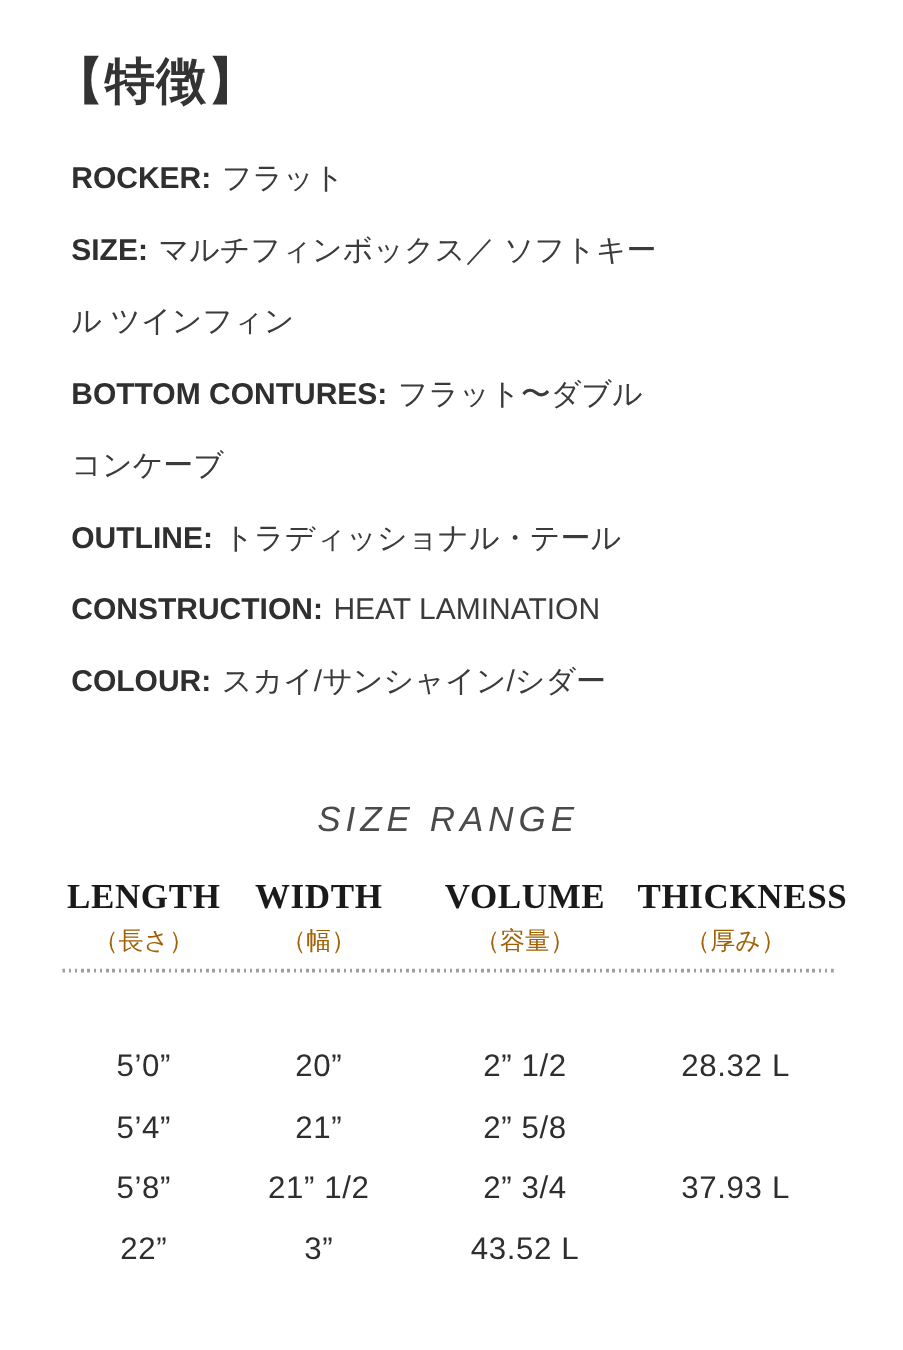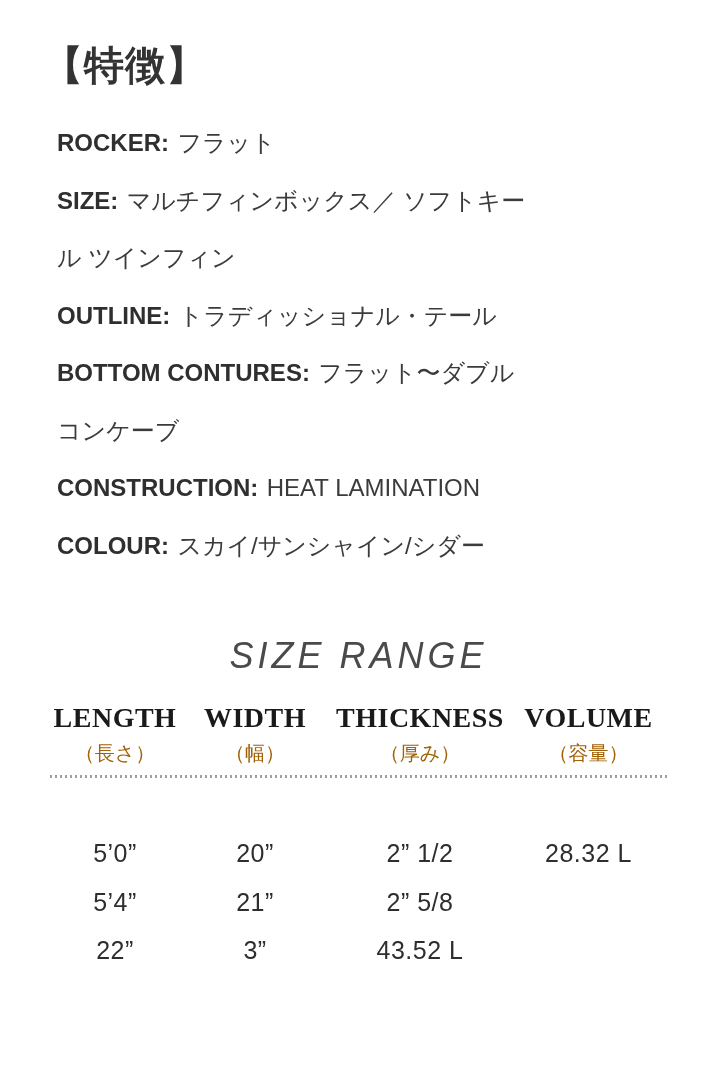--- a/index.html
+++ b/index.html
@@ -41,21 +41,21 @@
     font-weight: 400;
     color: #3b3b3b;
     white-space: pre-line;
   }
 
   
   .size-heading {
     margin: 60px 0 0 50px;
     width: 617px;
     text-align: center;
-    font-size: 36px;
+    font-size: 28px;
     line-height: 44px;
     font-style: italic;
     font-weight: 300;
     letter-spacing: 4px;
     color: #4a4a4a;
   }
 
   .size-table { margin-left: 50px; width: 617px; }
   .thead, .trow {
     display: grid;
@@ -102,25 +102,25 @@
 
   <div class="specs">
     <p class="spec">
       <span class="label">ROCKER:</span><span class="value">フラット</span>
     </p>
     <p class="spec">
       <span class="label">SIZE:</span><span class="value">マルチフィンボックス／ ソフトキー
 ル ツインフィン</span>
     </p>
     <p class="spec">
-      <span class="label">OUTLINE:</span><span class="value">トラディッショナル・テール</span>
+      <span class="label">BOTTOM CONTURES:</span><span class="value">フラット〜ダブル
+コンケーブ</span>
     </p>
     <p class="spec">
-      <span class="label">BOTTOM CONTURES:</span><span class="value">フラット〜ダブル
-コンケーブ</span>
+      <span class="label">OUTLINE:</span><span class="value">トラディッショナル・テール</span>
     </p>
     <p class="spec">
       <span class="label">CONSTRUCTION:</span><span class="value">HEAT LAMINATION</span>
     </p>
     <p class="spec">
       <span class="label">COLOUR:</span><span class="value">スカイ/サンシャイン/シダー</span>
     </p>
   </div>
 
   <h2 class="size-heading">SIZE RANGE</h2>
@@ -130,44 +130,50 @@
     <div class="thead">
       <div class="th">
         <div class="th-en">LENGTH</div>
         <div class="th-ja">（長さ）</div>
       </div>
       <div class="th">
         <div class="th-en">WIDTH</div>
         <div class="th-ja">（幅）</div>
       </div>
       <div class="th">
+        <div class="th-en">VOLUME</div>
+        <div class="th-ja">（容量）</div>
+      </div>
+      <div class="th">
         <div class="th-en">THICKNESS</div>
         <div class="th-ja">（厚み）</div>
-      </div>
-      <div class="th">
-        <div class="th-en">VOLUME</div>
-        <div class="th-ja">（容量）</div>
       </div>
     </div>
 
     <div class="dotted"></div>
 
     <div class="tbody">
       <div class="trow">
         <div class="td">5’0”</div>
         <div class="td">20”</div>
         <div class="td">2” 1/2</div>
         <div class="td">28.32 L</div>
       </div>
       <div class="trow">
         <div class="td">5’4”</div>
         <div class="td">21”</div>
         <div class="td">2” 5/8</div>
       </div>
       <div class="trow">
+        <div class="td">5’8”</div>
+        <div class="td">21” 1/2</div>
+        <div class="td">2” 3/4</div>
+        <div class="td">37.93 L</div>
+      </div>
+      <div class="trow">
         <div class="td">22”</div>
         <div class="td">3”</div>
         <div class="td">43.52 L</div>
       </div>
     </div>
 
   </div>
 </div>
 
 </body></html>

